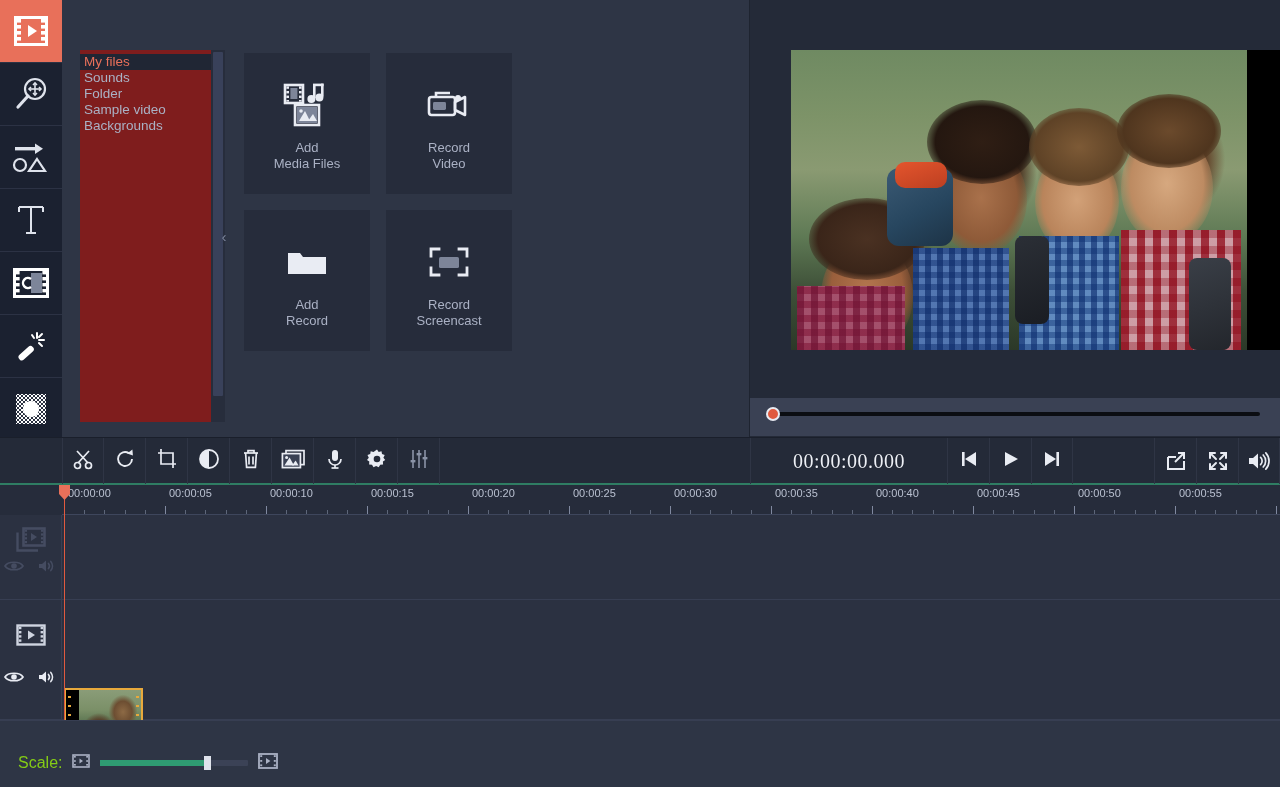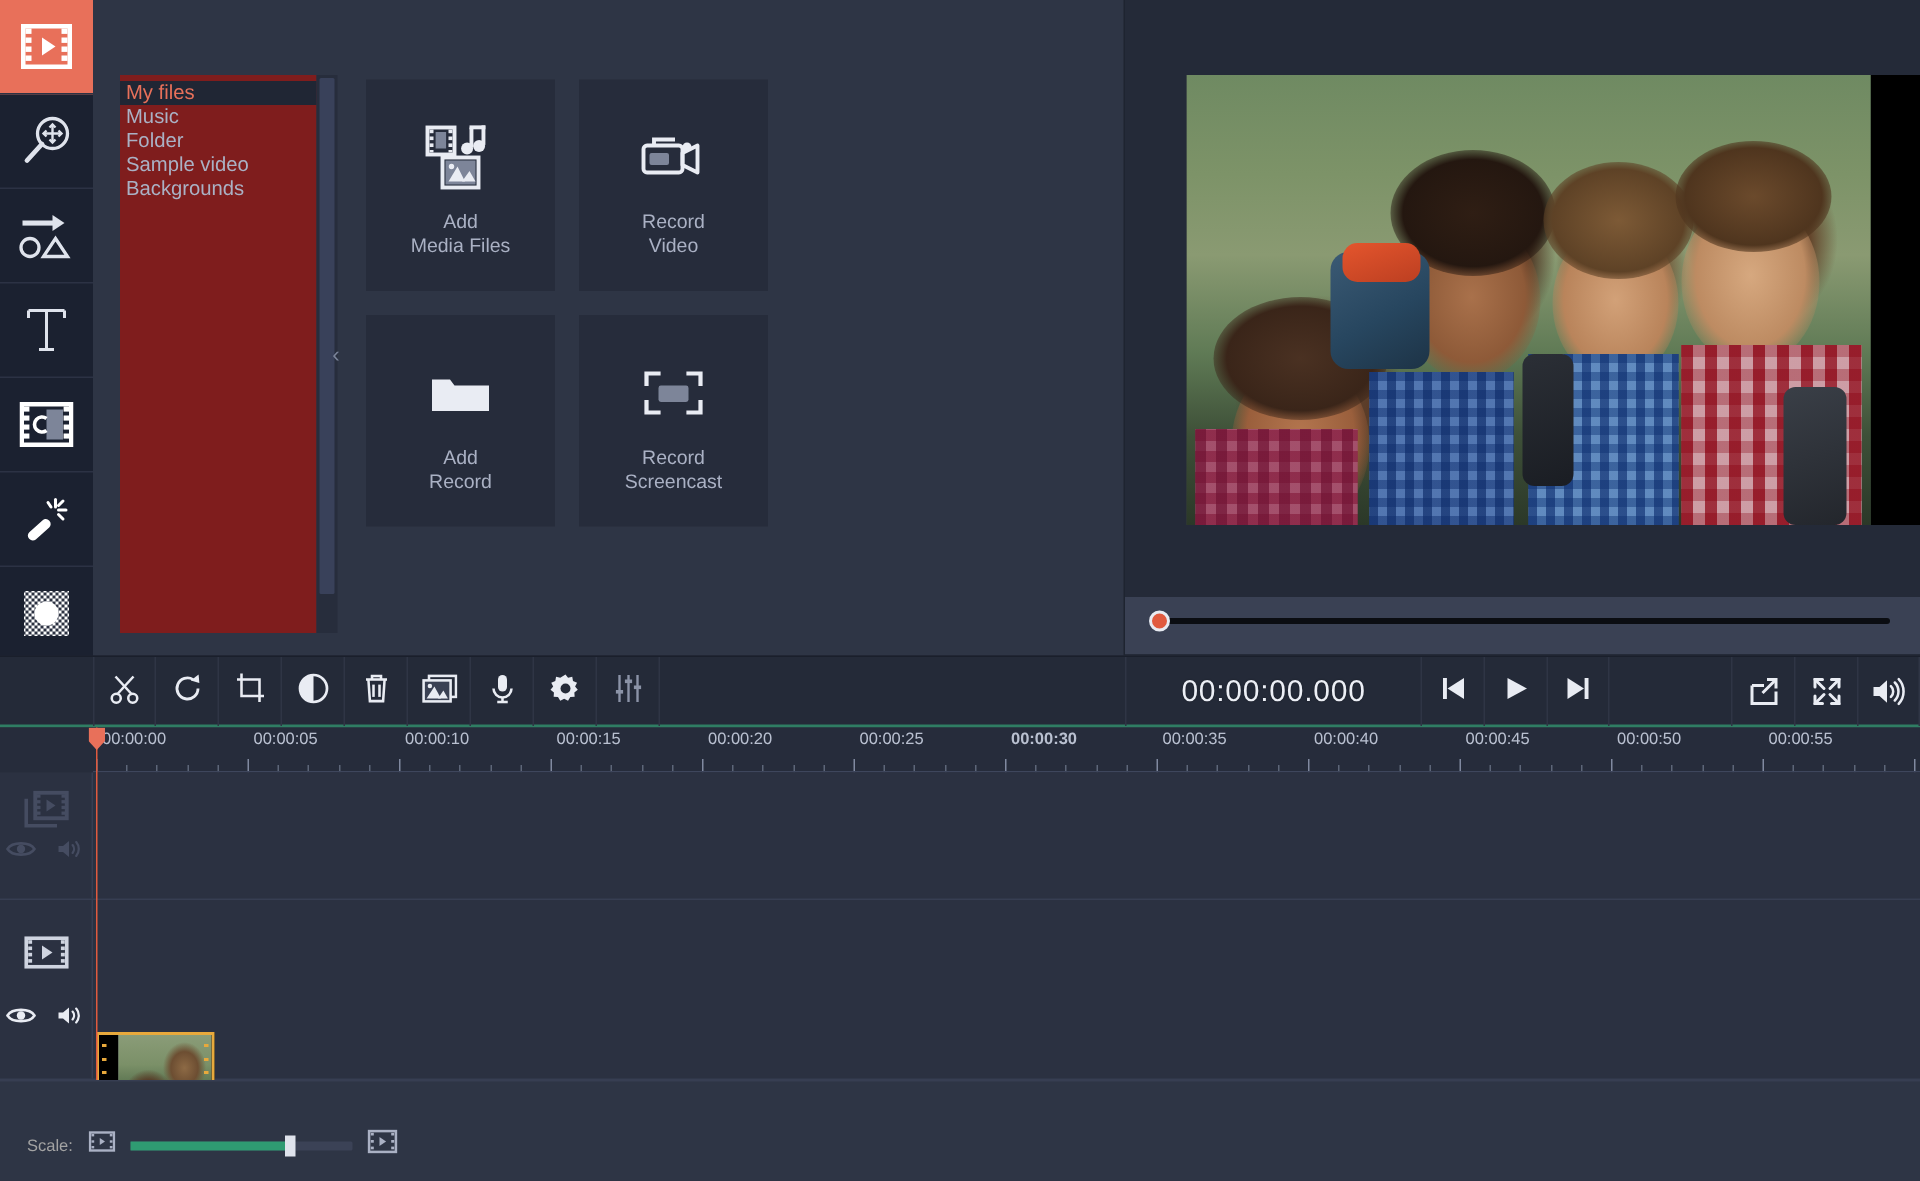--- a/index.html
+++ b/index.html
@@ -133,21 +133,21 @@
     cursor: pointer;
   }
   .tool-btn:first-child { border-left: 1px solid #2f3545; }
   #player-ctrls {
     position: absolute; left: 750px; top: 0; width: 530px; height: 46px;
     border-left: 1px solid #2f3545;
     display: flex; align-items: center;
   }
   #timecode {
     width: 196px; text-align: center;
-    font-family: Liberation Sans, sans-serif;
+    font-family: Liberation Serif, serif;
     font-size: 20px; letter-spacing: .5px;
     color: #eceff6;
     text-shadow: 0 0 1px #0008;
   }
   .pl-btn {
     width: 42px; height: 46px; display: flex; align-items: center;
     justify-content: center; border-left: 1px solid #2f3545;
     cursor: pointer;
   }
   .pl-btn.last { border-right: 1px solid #2f3545; }
@@ -219,21 +219,21 @@
 
   
   #status {
     position: absolute; left: 0; top: 720px; width: 1280px; height: 67px;
     background: #2e3545; border-top: 1px solid #373e52;
   }
   #scale-group {
     position: absolute; left: 18px; top: 32px;
     display: flex; align-items: center; gap: 10px;
   }
-  #scale-label { font-size: 11px; color: #a3a3a3; }
+  #scale-label { font-size: 16px; color: #84cc16; }
   #scale-track {
     position: relative; width: 148px; height: 6px;
     background: #3b4256; border-radius: 1px;
   }
   #scale-fill {
     position: absolute; left: 0; top: 0; height: 6px; width: 72%;
     background: #2f9b72;
   }
   #scale-thumb {
     position: absolute; left: 68%; top: -4px; width: 7px; height: 14px;
@@ -362,21 +362,21 @@
           <circle cx="16" cy="16" r="8" fill="#ffffff"></circle>
         </svg>
       </span>
     </div>
   </div>
 
   <div id="import-panel">
 
     <div id="cat-list">
       <div class="cat-item selected">My files</div>
-      <div class="cat-item">Music</div>
+      <div class="cat-item">Sounds</div>
       <div class="cat-item">Folder</div>
       <div class="cat-item">Sample video</div>
       <div class="cat-item">Backgrounds</div>
     </div>
 
     <div id="cat-scroll">
       <div class="thumb"></div>
     </div>
 
     <div id="collapse-handle">
@@ -731,21 +731,21 @@
         <div class="tick-minor" style="left: 508.4px;"></div>
         <div class="tick-minor" style="left: 528.6px;"></div>
         <div class="tick-minor" style="left: 548.8px;"></div>
         <div class="tick-major" style="left: 569px;"></div>
         <div class="tick-label" style="left: 573px;">00:00:25</div>
         <div class="tick-minor" style="left: 589.2px;"></div>
         <div class="tick-minor" style="left: 609.4px;"></div>
         <div class="tick-minor" style="left: 629.6px;"></div>
         <div class="tick-minor" style="left: 649.8px;"></div>
         <div class="tick-major" style="left: 670px;"></div>
-        <div class="tick-label" style="left: 674px; font-weight: bold;">00:00:30</div>
+        <div class="tick-label" style="left: 674px;">00:00:30</div>
         <div class="tick-minor" style="left: 690.2px;"></div>
         <div class="tick-minor" style="left: 710.4px;"></div>
         <div class="tick-minor" style="left: 730.6px;"></div>
         <div class="tick-minor" style="left: 750.8px;"></div>
         <div class="tick-major" style="left: 771px;"></div>
         <div class="tick-label" style="left: 775px;">00:00:35</div>
         <div class="tick-minor" style="left: 791.2px;"></div>
         <div class="tick-minor" style="left: 811.4px;"></div>
         <div class="tick-minor" style="left: 831.6px;"></div>
         <div class="tick-minor" style="left: 851.8px;"></div>

